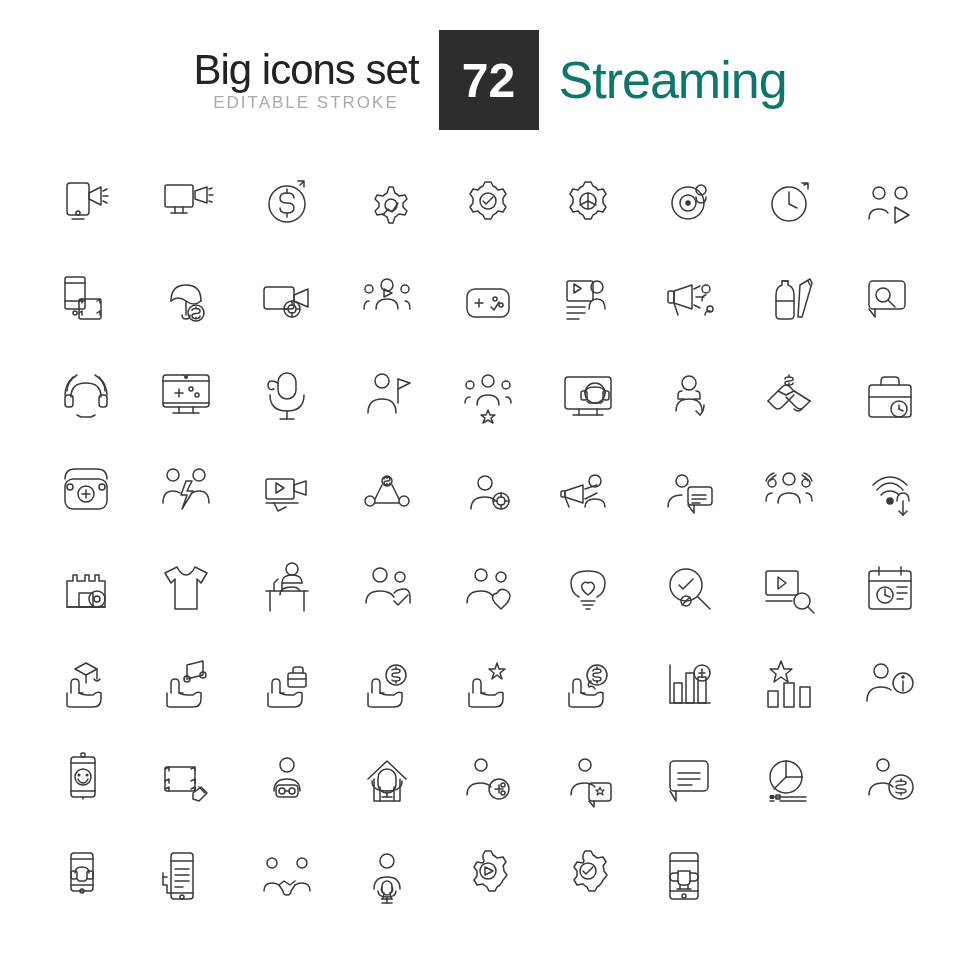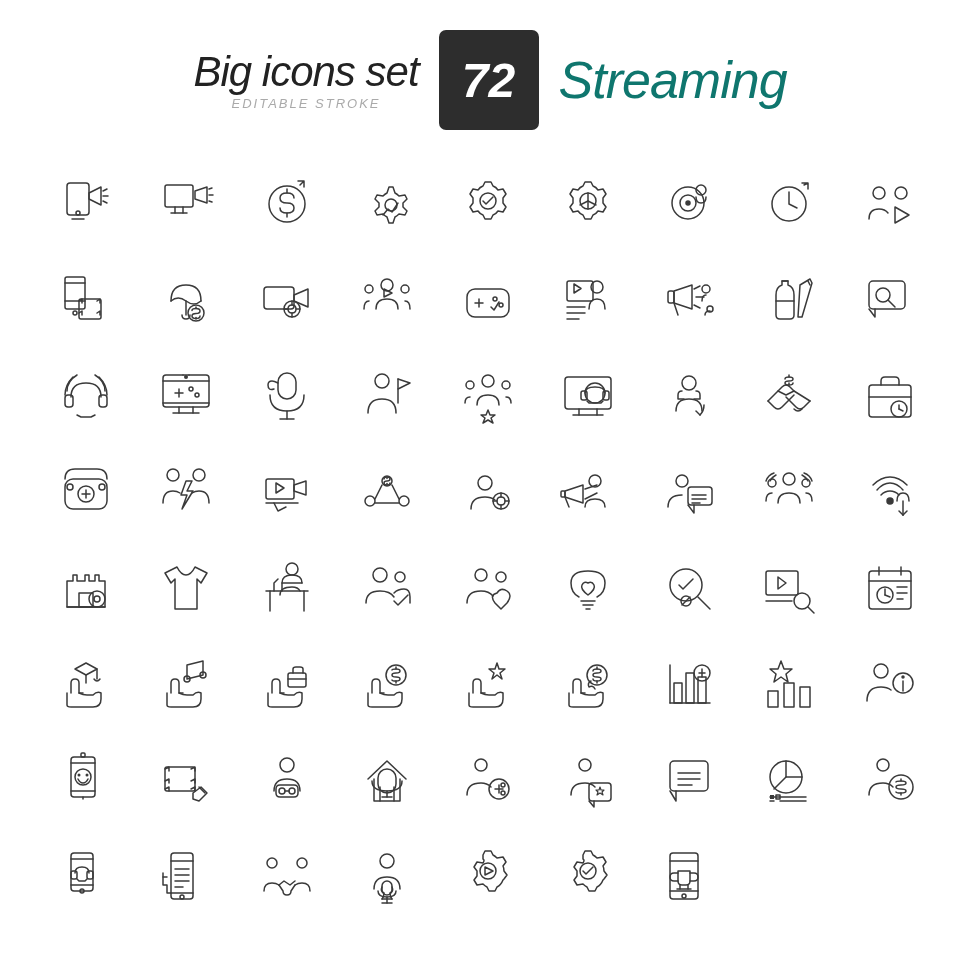--- a/index.html
+++ b/index.html
@@ -12,21 +12,20 @@
     }
     .page {
       width: 980px;
       height: 980px;
       background: #fff;
       position: relative;
       display: flex;
       flex-direction: column;
       align-items: center;
       padding: 30px 40px 20px 40px;
-      font-style: italic;
     }
     .header {
       display: flex;
       align-items: center;
       gap: 20px;
       margin-bottom: 28px;
       width: 100%;
       justify-content: center;
     }
     .title-left {
@@ -35,37 +34,37 @@
       align-items: center;
     }
     .big-icons-set {
       font-size: 42px;
       font-weight: 300;
       color: #222;
       letter-spacing: -1px;
       line-height: 1.1;
     }
     .editable-stroke {
-      font-size: 13px;
+      font-size: 17px;
       color: #aaa;
       letter-spacing: 2px;
       text-transform: uppercase;
       font-weight: 400;
     }
     .number-badge {
       background: #2d2d2d;
       color: #fff;
       font-size: 48px;
       font-weight: 700;
       width: 100px;
       height: 100px;
       display: flex;
       align-items: center;
       justify-content: center;
-      border-radius: 7px;
+      border-radius: 0;
     }
     .streaming-title {
       font-size: 52px;
       font-weight: 300;
       color: #0f766e;
       letter-spacing: -1px;
     }
     .icons-grid {
       display: grid;
       grid-template-columns: repeat(9, 1fr);

